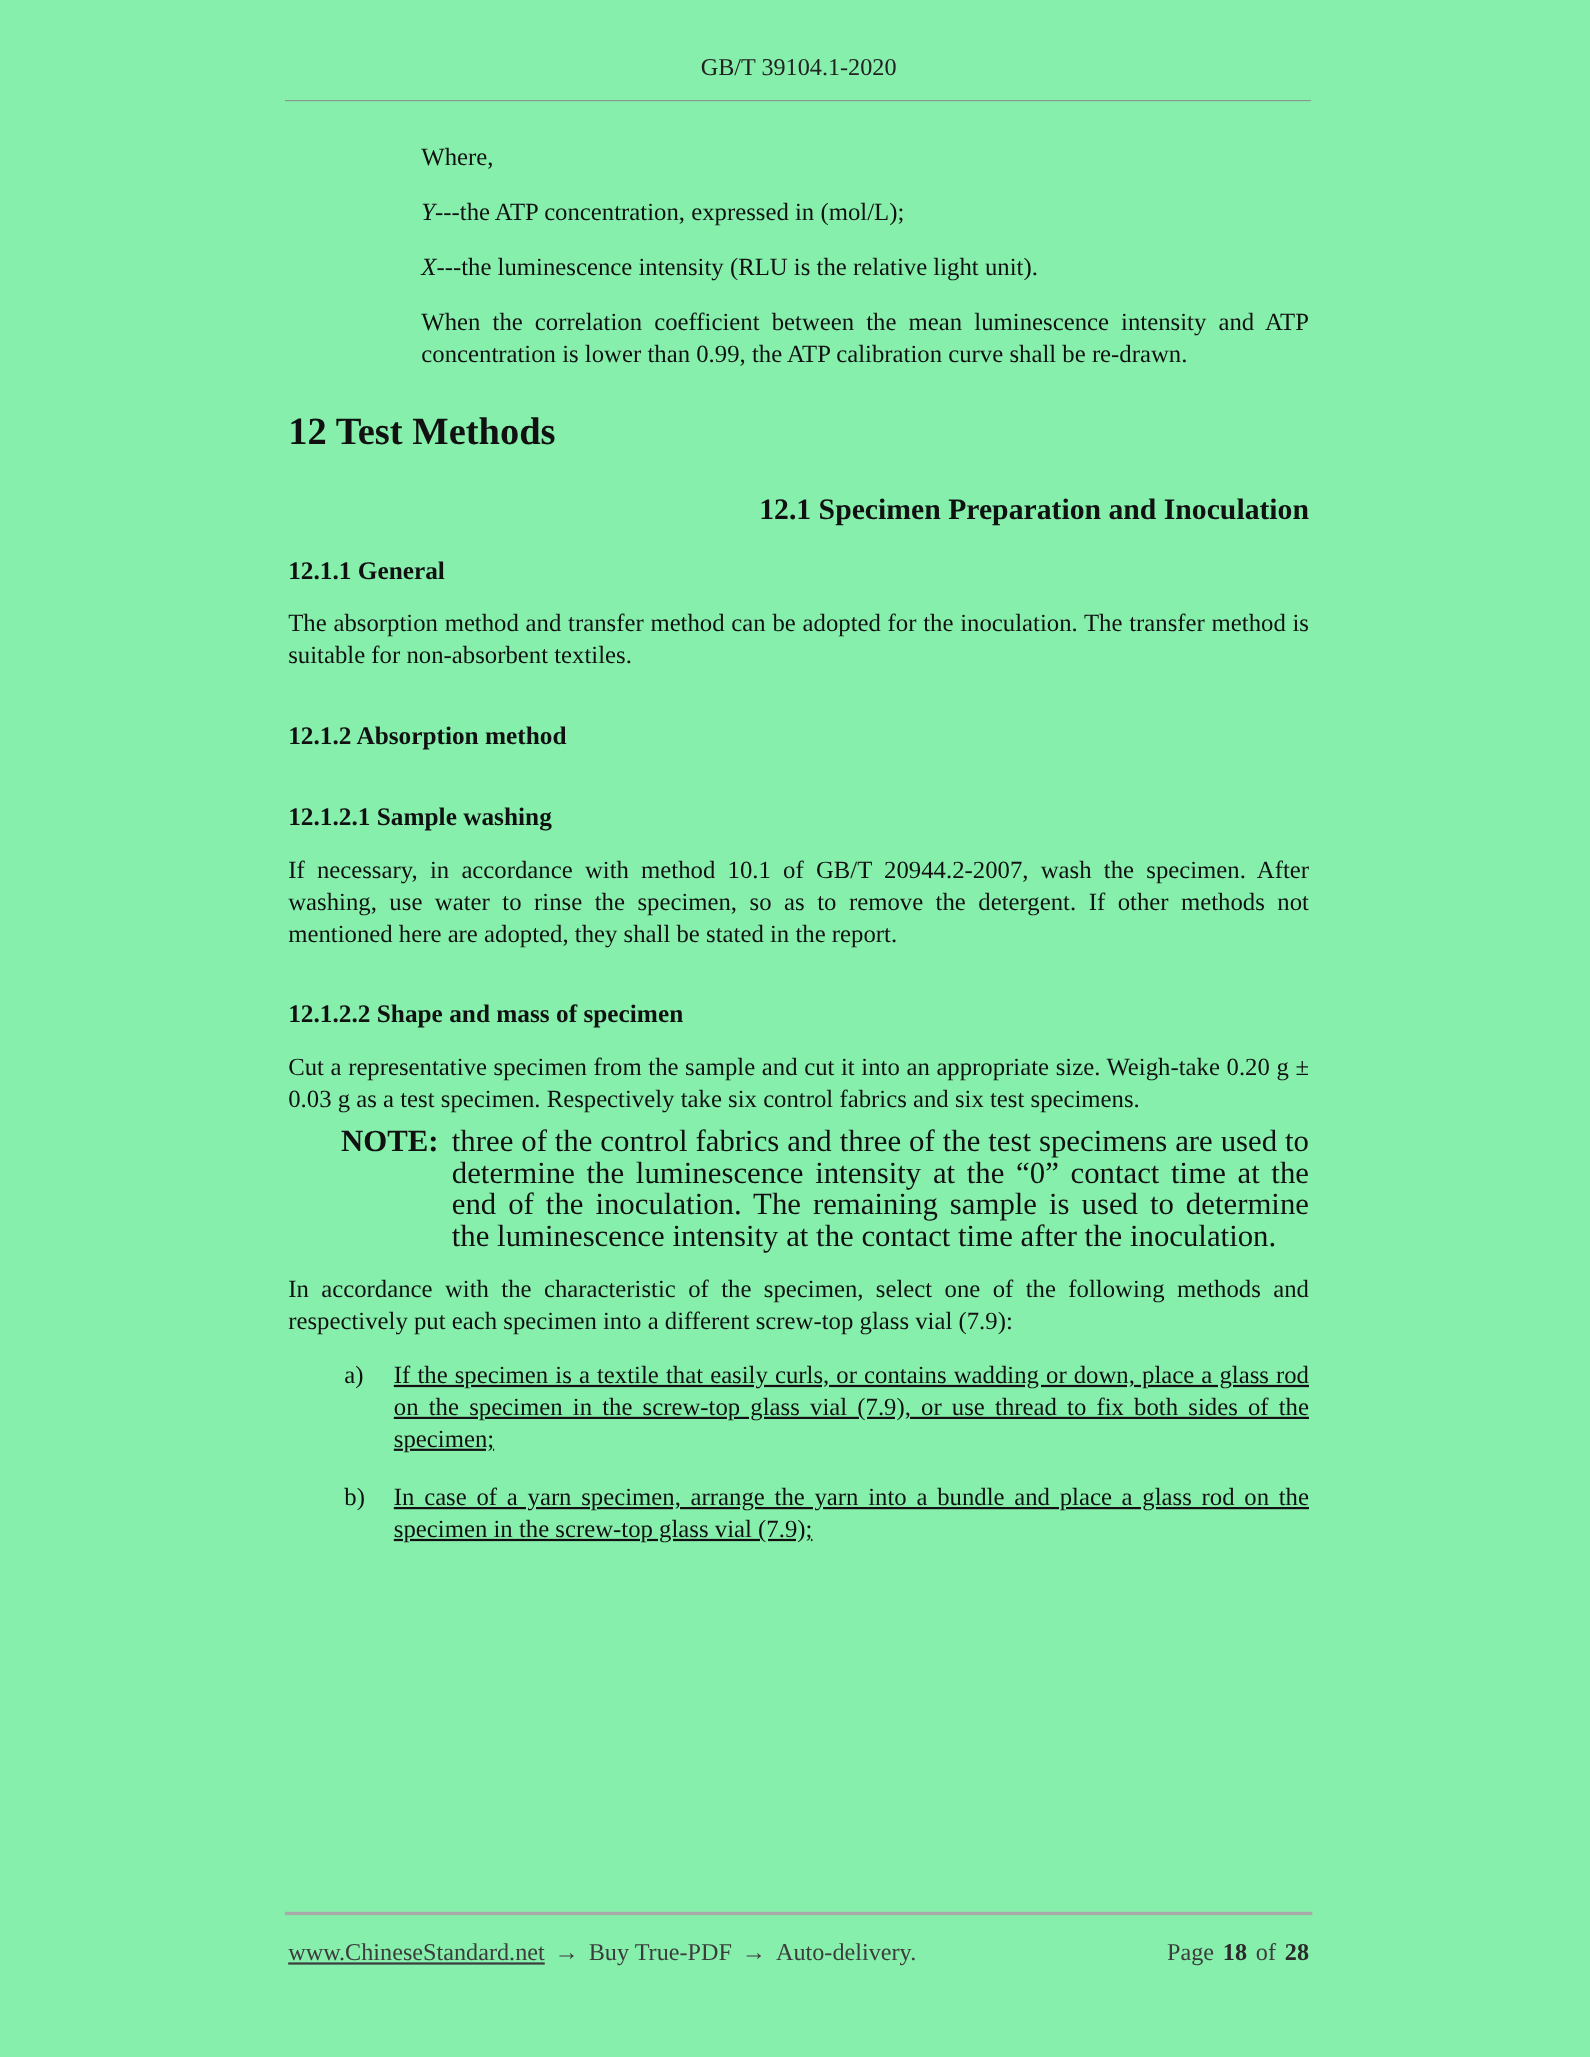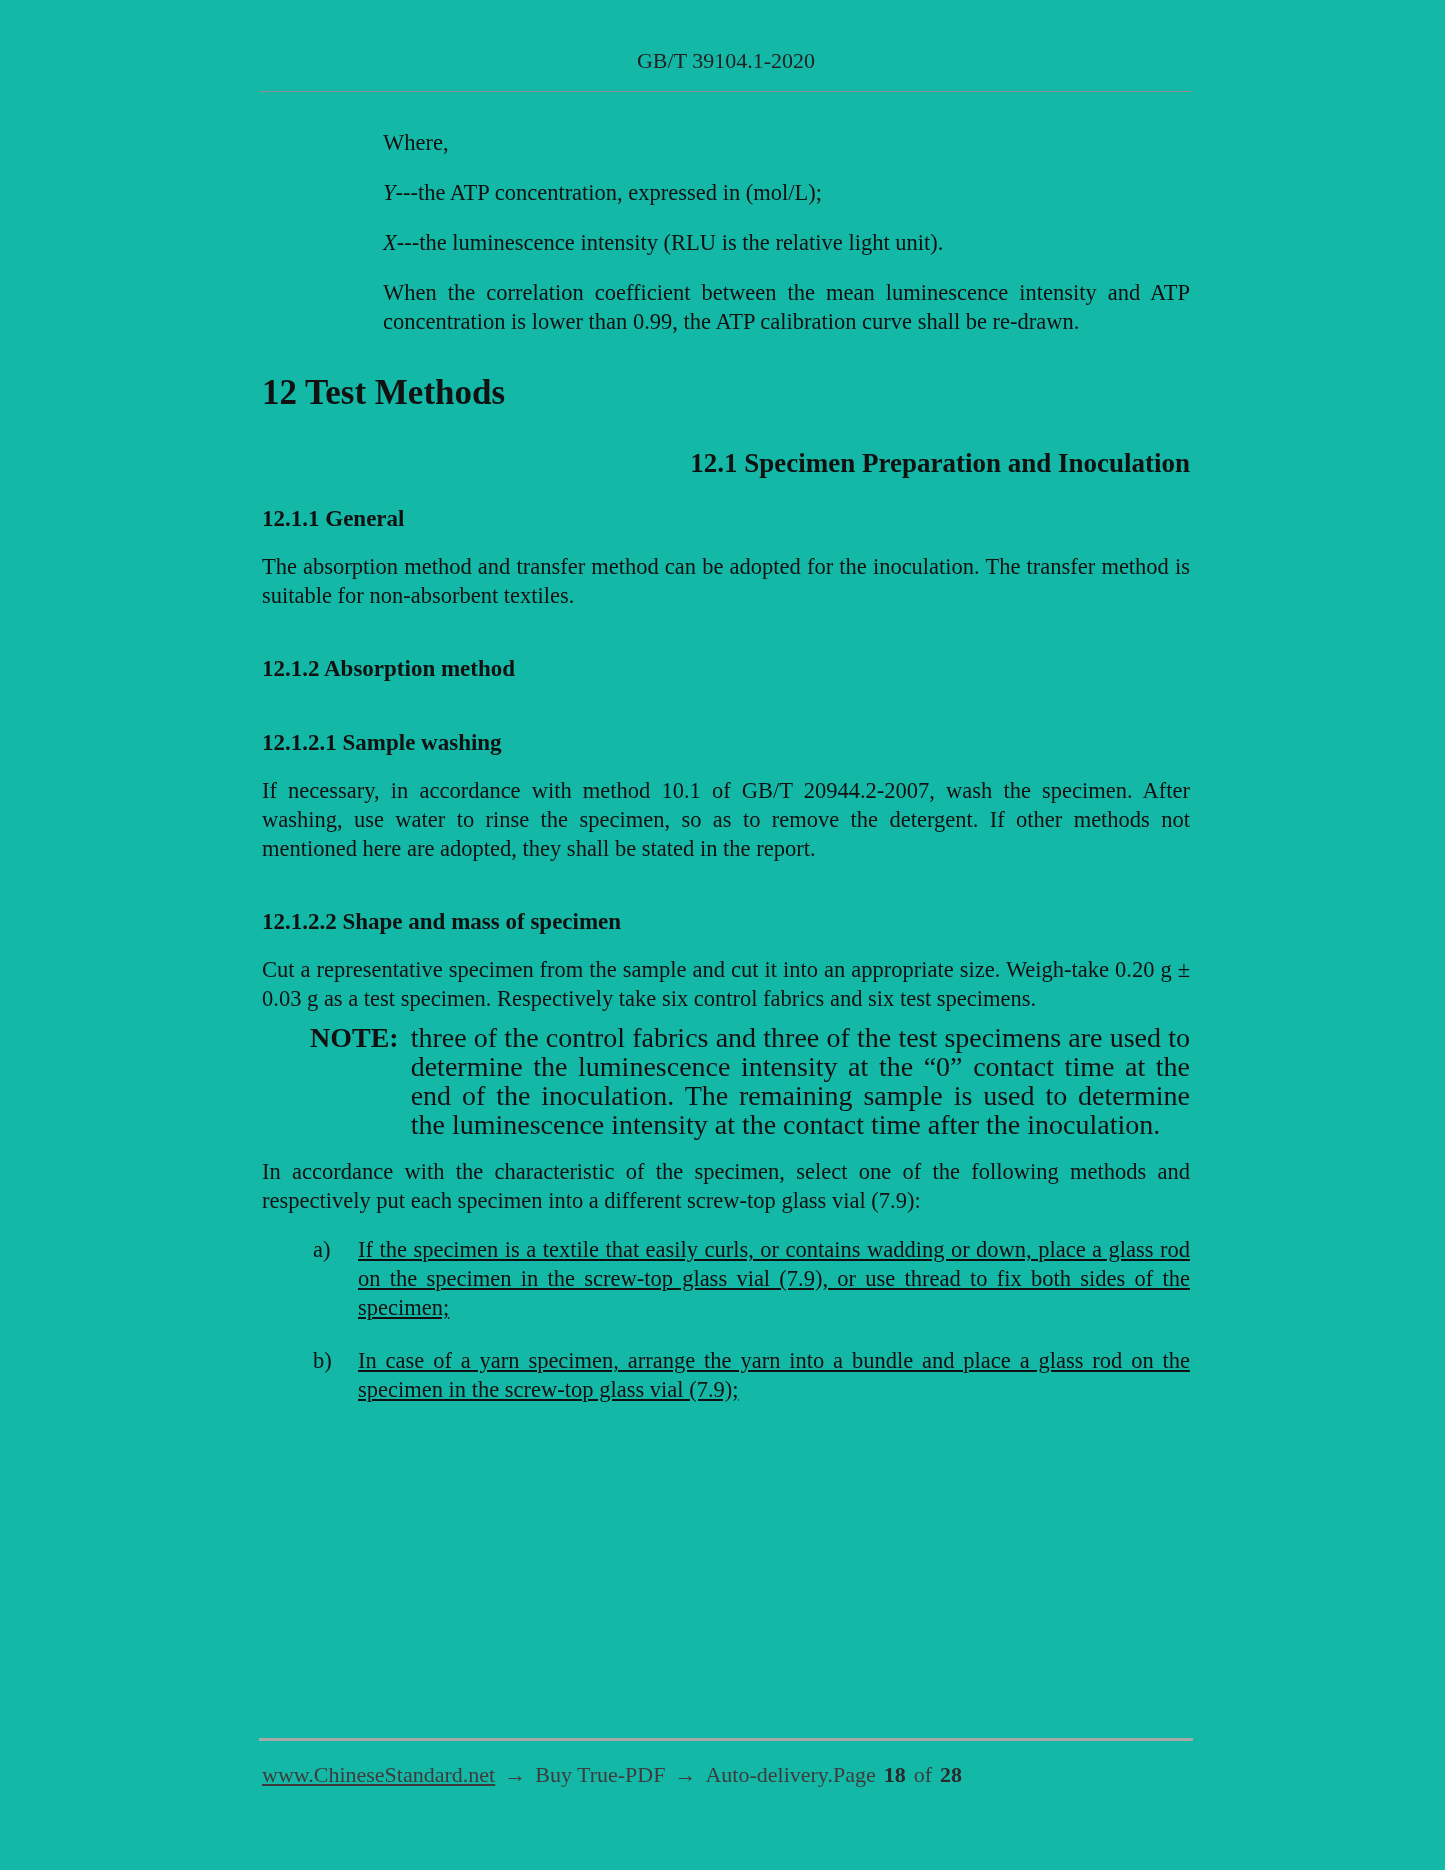--- a/index.html
+++ b/index.html
@@ -1,19 +1,19 @@
 <!DOCTYPE html>
 <html><head>
 <meta charset="utf-8">
 <style>
   html,body { margin:0; padding:0; background:#ffffff; }
   .page {
     position:relative;
     width:1445px; height:1870px;
-    background:#14b8a6;
+    background:#86efac;
     font-family:"Liberation Serif","DejaVu Serif",serif;
     color:#111111;
     overflow:hidden;
   }
   .doc-header {
     position:absolute; top:48px; left:262px; width:928px;
     text-align:center; font-size:22px; color:#222;
   }
   .header-rule {
     position:absolute; top:91px; left:259px; width:933px;
@@ -51,21 +51,21 @@
   .list-b { margin-top:24px; }
   .li-label { flex:0 0 45px; }
   .li-text { flex:1 1 auto; text-align:justify;text-decoration:underline; }
   .var { font-style:italic; }
   .footer-rule {
     position:absolute; top:1738px; left:259px; width:934px;
     border-top:3px solid #a9a9a9;
   }
   .doc-footer {
     position:absolute; top:1758px; left:262px; width:928px;
-    display:flex; align-items:baseline;
+    display:flex; justify-content:space-between; align-items:baseline;
     font-size:22px; color:#3c3c3c; line-height:34px;
   }
   .footer-left { display:flex; gap:9px; align-items:baseline; }
   .site-link {
     color:#3c3c3c; text-decoration:underline; cursor:pointer;
   }
   .footer-right { display:flex; gap:8px; align-items:baseline; }
   .pg-num { font-weight:bold; color:#2a2a2a; }
 </style>
 </head>

